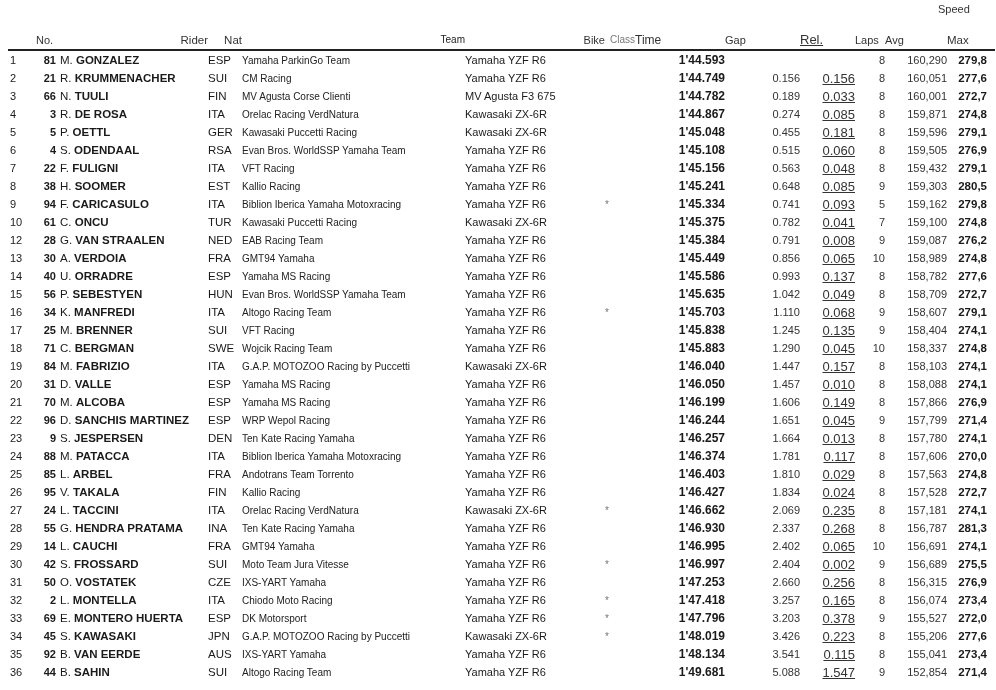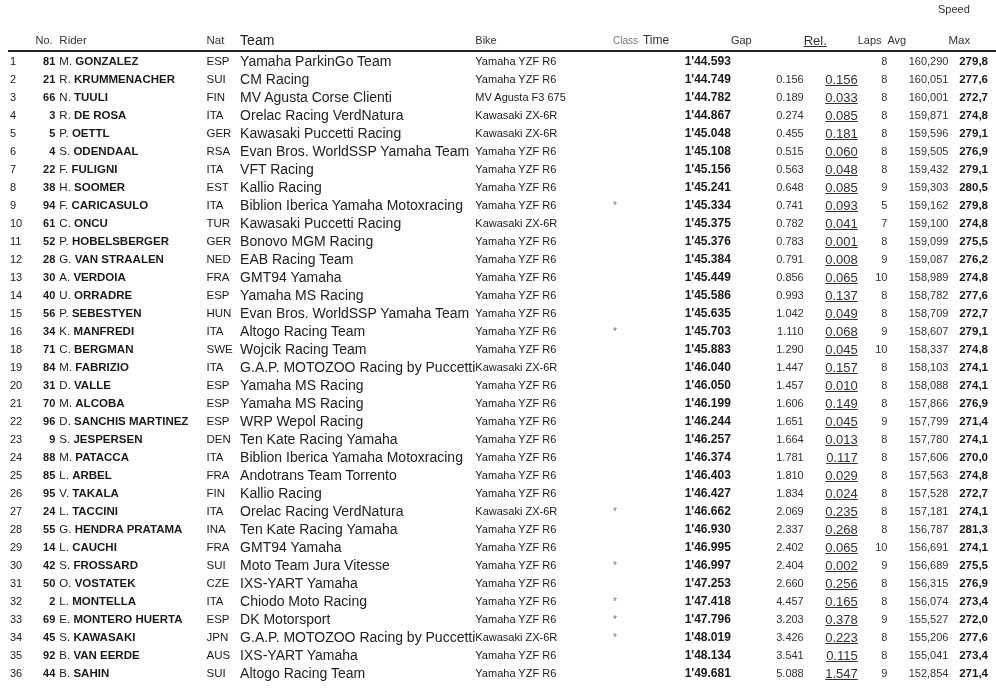--- a/index.html
+++ b/index.html
@@ -8,31 +8,31 @@
   .speed-head { position: absolute; top: 3px; left: 930px; font-size: 11px; color: #333; margin-left: 8px; }
   table { position: absolute; top: 32px; left: 8px; border-collapse: collapse; font-size: 11px; }
   thead th { font-weight: normal; color: #333; padding: 0 0 2px 0; height: 13px; border-bottom: 2px solid #222; white-space: nowrap; }
   tbody td { height: 18px; padding: 0; white-space: nowrap; vertical-align: middle; }
   .c-pos { width: 24px; text-align: left; padding-left: 2px; font-size: 11px; }
   .c-no { width: 20px; text-align: right; font-weight: bold; font-size: 11px; padding-right: 4px; }
   .c-rider { width: 148px; font-size: 11.5px; }
   .c-rider .ini { font-weight: normal; }
   .c-rider .sur { font-weight: bold; }
   .c-nat { width: 34px; font-size: 11.5px; }
-  .c-team { width: 223px; font-size: 14px; color: #222; margin-left: 8px; }
+  .c-team { width: 223px; font-size: 10px; color: #222; margin-left: 8px; }
   .c-bike { width: 140px; font-size: 11px; }
   .c-class { width: 30px; text-align: left; color: #777; font-size: 10px; }
   .c-time { width: 90px; text-align: right; font-weight: bold; font-size: 12px; }
   .c-gap { width: 75px; text-align: right; font-size: 11px; color: #333; }
   .c-rel { width: 55px; text-align: right; font-size: 13px; color: #333; text-decoration: underline; }
   .c-laps { width: 30px; text-align: right; font-size: 11px; color: #333; margin-left: 33px; }
   .c-avg { width: 62px; text-align: right; font-size: 11px; color: #333; }
   .c-max { width: 40px; text-align: right; font-weight: bold; font-size: 11.5px; padding-right: 8px; }
   th.c-no, th.c-pos { font-weight: normal; }
-  th.c-rider, th.c-nat, th.c-team, th.c-bike, th.c-class { text-align: left; }
+  th.c-rider, th.c-nat, th.c-team, th.c-bike, th.c-class { text-align: right; }
   th.c-time, th.c-gap, th.c-rel, th.c-laps, th.c-avg, th.c-max { text-align: left; font-weight: normal; }
   th.c-no { text-align: left; padding-left: 2px; }
 </style>
 </head>
 <body>
 
 <div class="wrap">
   <div class="speed-head">Speed</div>
   <table>
     <thead>
@@ -197,35 +197,20 @@
           <td class="c-bike">Kawasaki ZX-6R</td>
           <td class="c-class"></td>
           <td class="c-time">1'45.375</td>
           <td class="c-gap">0.782</td>
           <td class="c-rel">0.041</td>
           <td class="c-laps">7</td>
           <td class="c-avg">159,100</td>
           <td class="c-max">274,8</td>
         </tr>
         <tr>
-          <td class="c-pos">11</td>
-          <td class="c-no">52</td>
-          <td class="c-rider"><span class="ini">P.</span> <span class="sur">HOBELSBERGER</span></td>
-          <td class="c-nat">GER</td>
-          <td class="c-team">Bonovo MGM Racing</td>
-          <td class="c-bike">Yamaha YZF R6</td>
-          <td class="c-class"></td>
-          <td class="c-time">1'45.376</td>
-          <td class="c-gap">0.783</td>
-          <td class="c-rel">0.001</td>
-          <td class="c-laps">8</td>
-          <td class="c-avg">159,099</td>
-          <td class="c-max">275,5</td>
-        </tr>
-        <tr>
           <td class="c-pos">12</td>
           <td class="c-no">28</td>
           <td class="c-rider"><span class="ini">G.</span> <span class="sur">VAN STRAALEN</span></td>
           <td class="c-nat">NED</td>
           <td class="c-team">EAB Racing Team</td>
           <td class="c-bike">Yamaha YZF R6</td>
           <td class="c-class"></td>
           <td class="c-time">1'45.384</td>
           <td class="c-gap">0.791</td>
           <td class="c-rel">0.008</td>
@@ -287,20 +272,35 @@
           <td class="c-bike">Yamaha YZF R6</td>
           <td class="c-class">*</td>
           <td class="c-time">1'45.703</td>
           <td class="c-gap">1.110</td>
           <td class="c-rel">0.068</td>
           <td class="c-laps">9</td>
           <td class="c-avg">158,607</td>
           <td class="c-max">279,1</td>
         </tr>
         <tr>
+          <td class="c-pos">17</td>
+          <td class="c-no">25</td>
+          <td class="c-rider"><span class="ini">M.</span> <span class="sur">BRENNER</span></td>
+          <td class="c-nat">SUI</td>
+          <td class="c-team">VFT Racing</td>
+          <td class="c-bike">Yamaha YZF R6</td>
+          <td class="c-class"></td>
+          <td class="c-time">1'45.838</td>
+          <td class="c-gap">1.245</td>
+          <td class="c-rel">0.135</td>
+          <td class="c-laps">9</td>
+          <td class="c-avg">158,404</td>
+          <td class="c-max">274,1</td>
+        </tr>
+        <tr>
           <td class="c-pos">18</td>
           <td class="c-no">71</td>
           <td class="c-rider"><span class="ini">C.</span> <span class="sur">BERGMAN</span></td>
           <td class="c-nat">SWE</td>
           <td class="c-team">Wojcik Racing Team</td>
           <td class="c-bike">Yamaha YZF R6</td>
           <td class="c-class"></td>
           <td class="c-time">1'45.883</td>
           <td class="c-gap">1.290</td>
           <td class="c-rel">0.045</td>
@@ -505,21 +505,21 @@
         </tr>
         <tr>
           <td class="c-pos">32</td>
           <td class="c-no">2</td>
           <td class="c-rider"><span class="ini">L.</span> <span class="sur">MONTELLA</span></td>
           <td class="c-nat">ITA</td>
           <td class="c-team">Chiodo Moto Racing</td>
           <td class="c-bike">Yamaha YZF R6</td>
           <td class="c-class">*</td>
           <td class="c-time">1'47.418</td>
-          <td class="c-gap">4.457</td>
+          <td class="c-gap">3.257</td>
           <td class="c-rel">0.165</td>
           <td class="c-laps">8</td>
           <td class="c-avg">156,074</td>
           <td class="c-max">273,4</td>
         </tr>
         <tr>
           <td class="c-pos">33</td>
           <td class="c-no">69</td>
           <td class="c-rider"><span class="ini">E.</span> <span class="sur">MONTERO HUERTA</span></td>
           <td class="c-nat">ESP</td>

